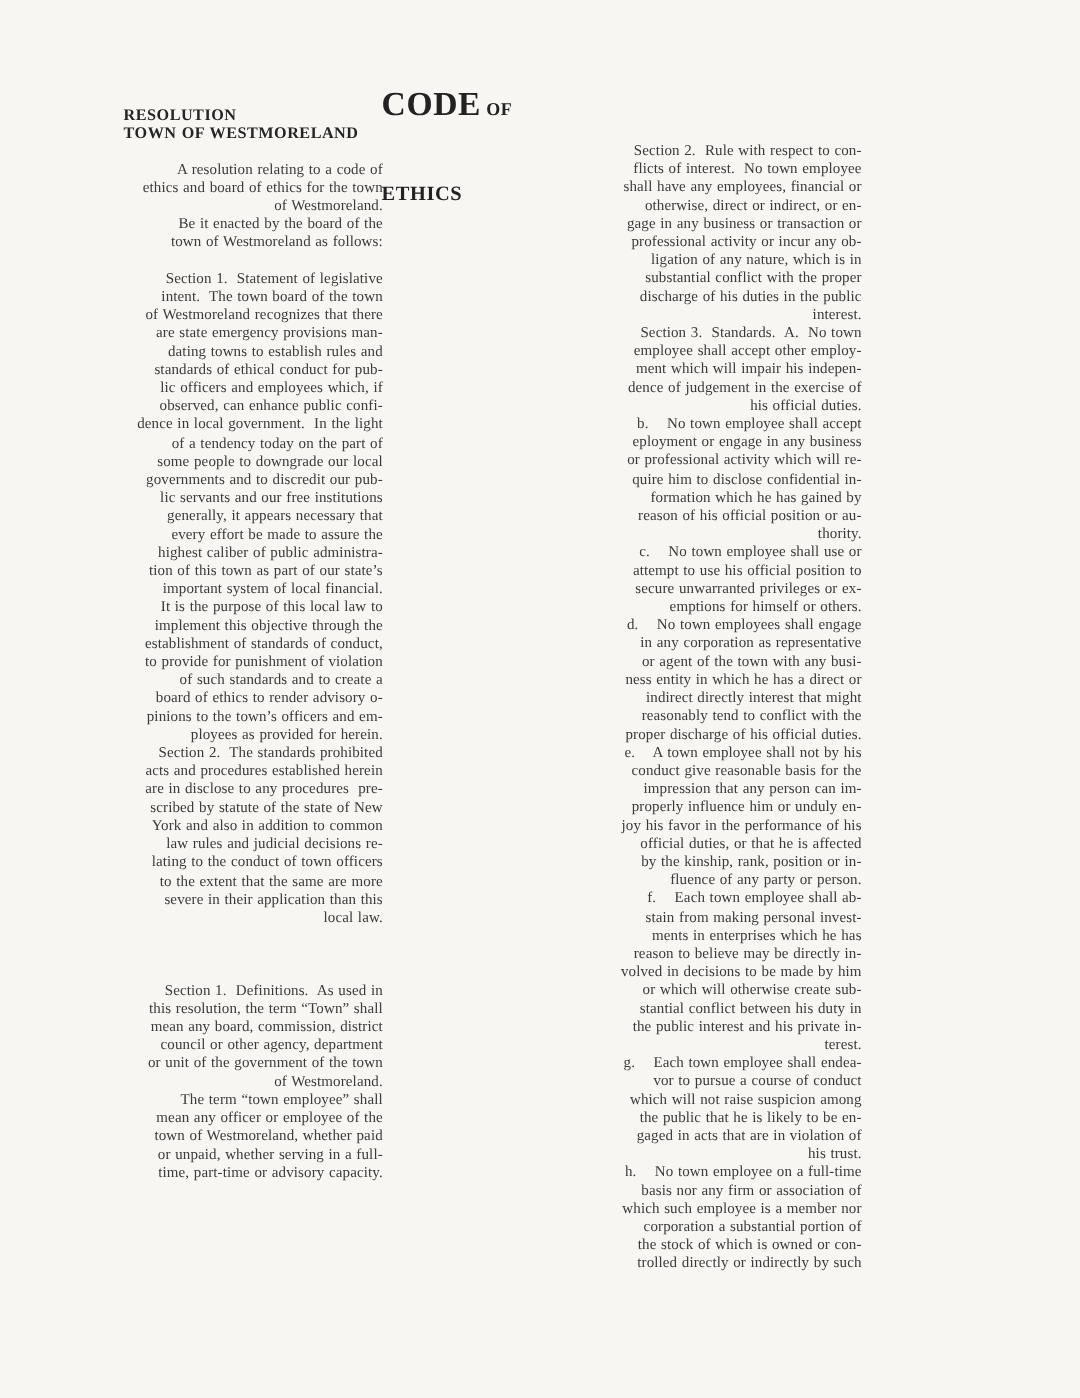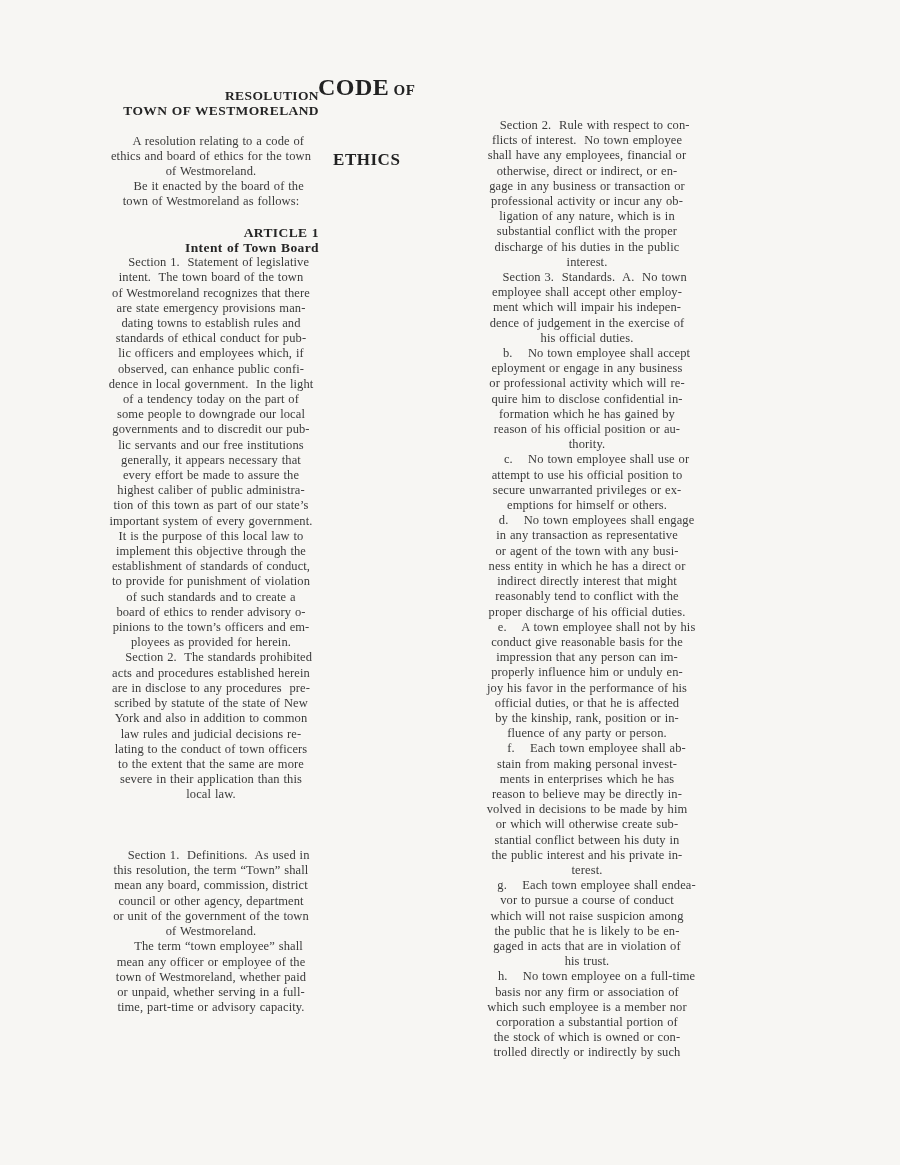--- a/index.html
+++ b/index.html
@@ -9,33 +9,33 @@
     font-family:"Liberation Serif","DejaVu Serif",serif;
     color:#3a3a3a;
     overflow:hidden;
   }
   .page{position:absolute;inset:0;background:#f7f6f3;}
   .title{
     position:absolute;left:318px;top:30px;
     font-weight:bold;color:#222;line-height:23px;
     letter-spacing:.5px;white-space:pre;
   }
-  .title .big{font-size:24px;}
+  .title .big{font-size:28px;}
   .title .small{font-size:15px;}
-  .title .line2{font-size:17px;text-align:center;}
+  .title .line2{font-size:17px;}
   .column{
     position:absolute;
     font-size:12.5px;line-height:15.2px;
     word-spacing:.6px;letter-spacing:.1px;
   }
   .col-left{left:103px;top:88px;width:216px;}
   .col-right{left:456px;top:118px;width:262px;}
   .block{margin:0;}
-  .block-heading{font-weight:bold;text-align:right;color:#252525;font-size:13.5px;}
-  .block-para{text-align:center;}
+  .block-heading{font-weight:bold;text-align:left;color:#252525;font-size:13.5px;}
+  .block-para{text-align:right;}
   .line{white-space:pre;min-height:15.2px;}
   .block-heading .line{letter-spacing:.4px;}
 </style>
 </head>
 <body>
 
 <div class="page">
 
   <div class="title">
     <div><span class="big">CODE</span><span class="small"> OF</span></div>
@@ -49,43 +49,39 @@
       </div>
       <div class="block block-para">
         <div class="line"></div>
         <div class="line">    A resolution relating to a code of</div>
         <div class="line">ethics and board of ethics for the town</div>
         <div class="line">of Westmoreland.</div>
         <div class="line">    Be it enacted by the board of the</div>
         <div class="line">town of Westmoreland as follows:</div>
         <div class="line"></div>
       </div>
-      <div class="block block-heading">
-        <div class="line">ARTICLE 1</div>
-        <div class="line">Intent of Town Board</div>
-      </div>
       <div class="block block-para">
         <div class="line">    Section 1.  Statement of legislative</div>
         <div class="line">intent.  The town board of the town</div>
         <div class="line">of Westmoreland recognizes that there</div>
         <div class="line">are state emergency provisions man-</div>
         <div class="line">dating towns to establish rules and</div>
         <div class="line">standards of ethical conduct for pub-</div>
         <div class="line">lic officers and employees which, if</div>
         <div class="line">observed, can enhance public confi-</div>
         <div class="line">dence in local government.  In the light</div>
         <div class="line">of a tendency today on the part of</div>
         <div class="line">some people to downgrade our local</div>
         <div class="line">governments and to discredit our pub-</div>
         <div class="line">lic servants and our free institutions</div>
         <div class="line">generally, it appears necessary that</div>
         <div class="line">every effort be made to assure the</div>
         <div class="line">highest caliber of public administra-</div>
         <div class="line">tion of this town as part of our state’s</div>
-        <div class="line">important system of every government.</div>
+        <div class="line">important system of local financial.</div>
         <div class="line">It is the purpose of this local law to</div>
         <div class="line">implement this objective through the</div>
         <div class="line">establishment of standards of conduct,</div>
         <div class="line">to provide for punishment of violation</div>
         <div class="line">of such standards and to create a</div>
         <div class="line">board of ethics to render advisory o-</div>
         <div class="line">pinions to the town’s officers and em-</div>
         <div class="line">ployees as provided for herein.</div>
         <div class="line">    Section 2.  The standards prohibited</div>
         <div class="line">acts and procedures established herein</div>
@@ -138,21 +134,21 @@
         <div class="line">or professional activity which will re-</div>
         <div class="line">quire him to disclose confidential in-</div>
         <div class="line">formation which he has gained by</div>
         <div class="line">reason of his official position or au-</div>
         <div class="line">thority.</div>
         <div class="line">     c.    No town employee shall use or</div>
         <div class="line">attempt to use his official position to</div>
         <div class="line">secure unwarranted privileges or ex-</div>
         <div class="line">emptions for himself or others.</div>
         <div class="line">     d.    No town employees shall engage</div>
-        <div class="line">in any transaction as representative</div>
+        <div class="line">in any corporation as representative</div>
         <div class="line">or agent of the town with any busi-</div>
         <div class="line">ness entity in which he has a direct or</div>
         <div class="line">indirect directly interest that might</div>
         <div class="line">reasonably tend to conflict with the</div>
         <div class="line">proper discharge of his official duties.</div>
         <div class="line">     e.    A town employee shall not by his</div>
         <div class="line">conduct give reasonable basis for the</div>
         <div class="line">impression that any person can im-</div>
         <div class="line">properly influence him or unduly en-</div>
         <div class="line">joy his favor in the performance of his</div>

